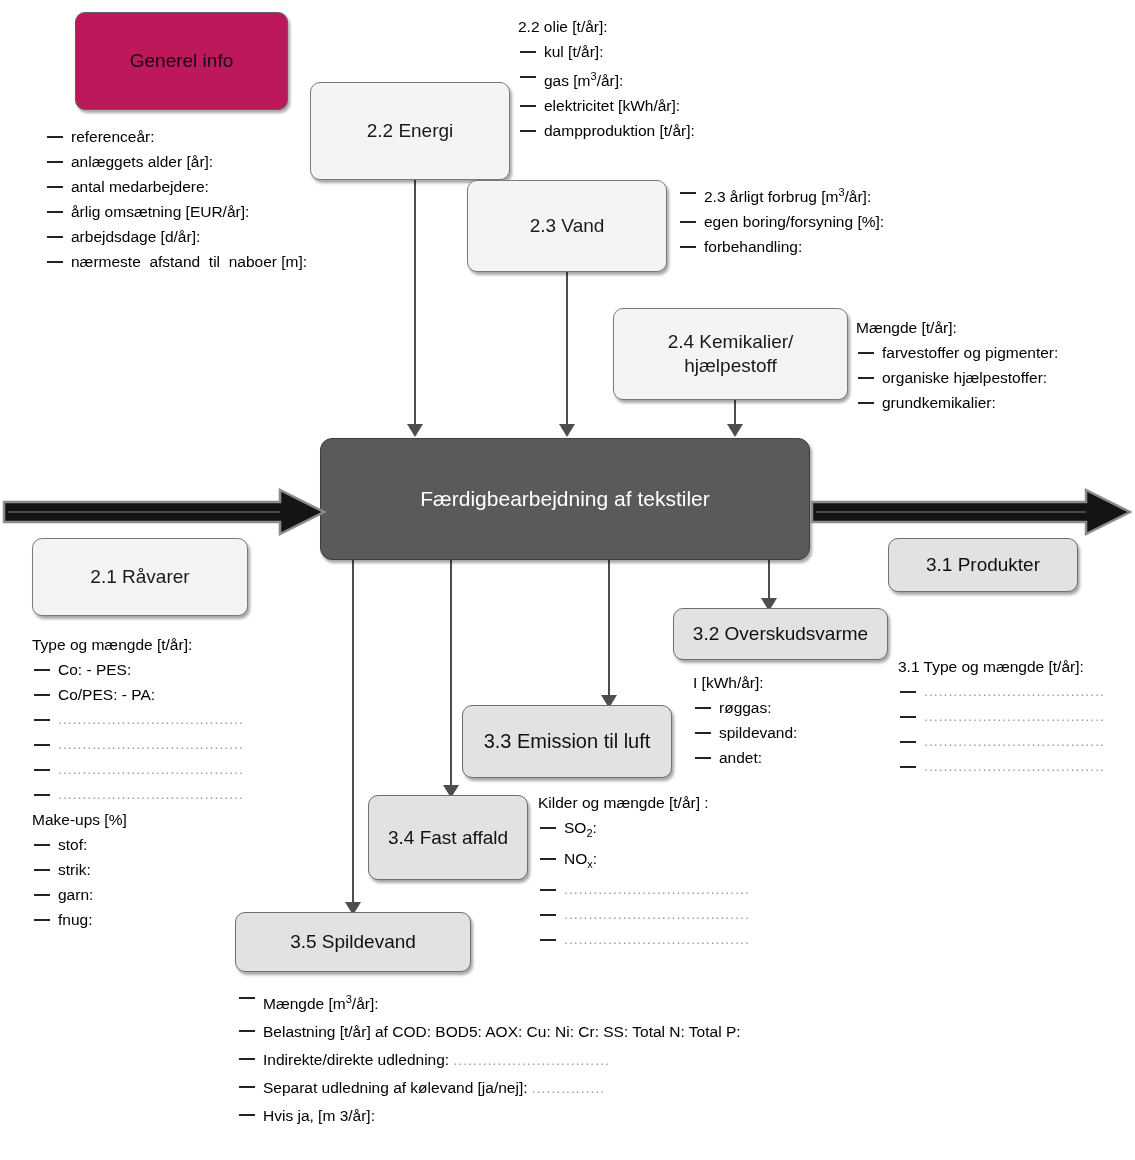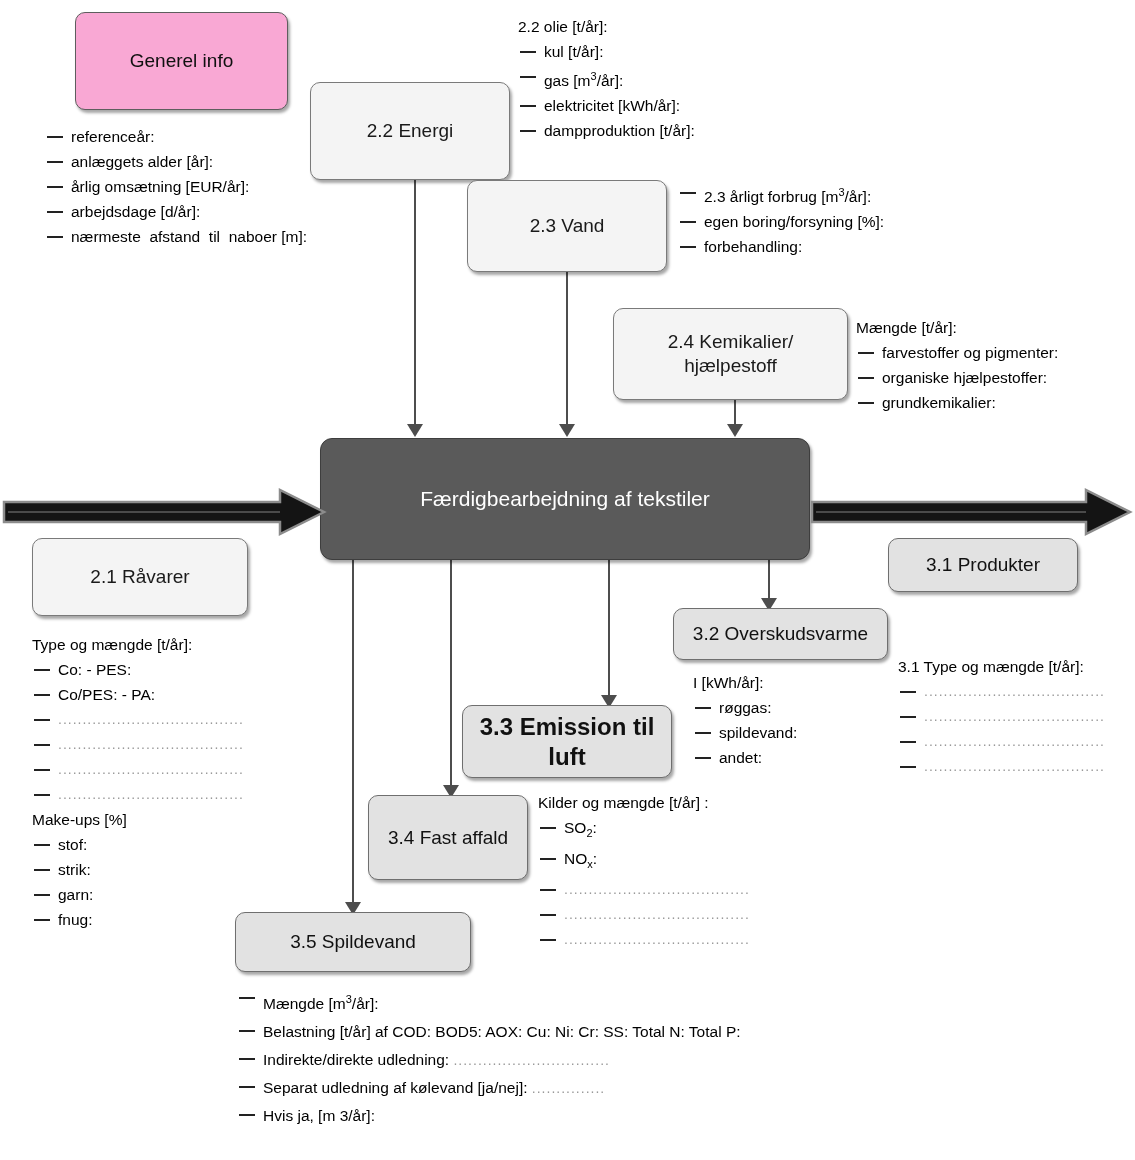--- a/index.html
+++ b/index.html
@@ -35,21 +35,21 @@
   .box-white {
     background: #f4f4f4;
     color: #1a1a1a;
   }
   .box-light {
     background: #e2e2e2;
     color: #111111;
     border-color: #6f6f6f;
   }
   .box-mid {
-    background: #f9a8d4;
+    background: #be185d;
     color: #101010;
     border-color: #5e5e5e;
   }
   .box-dark {
     background: #5a5a5a;
     color: #ffffff;
     border-color: #3e3e3e;
     border-radius: 12px;
   }
   .box .lbl { display: block; padding: 0 6px; }
@@ -170,36 +170,37 @@
   </div>
 
   <div class="box box-light" style="left:888px; top:538px; width:190px; height:54px; font-size:19px;">
     <span class="lbl">3.1 Produkter</span>
   </div>
 
   <div class="box box-light" style="left:673px; top:608px; width:215px; height:52px; font-size:19px;">
     <span class="lbl">3.2 Overskudsvarme</span>
   </div>
 
-  <div class="box box-light" style="left:462px; top:705px; width:210px; height:73px; font-size:24px;font-weight:bold;">
+  <div class="box box-light" style="left:462px; top:705px; width:210px; height:73px; font-size:20px;">
     <span class="lbl">3.3   Emission til luft</span>
   </div>
 
   <div class="box box-light" style="left:368px; top:795px; width:160px; height:85px; font-size:19px;">
     <span class="lbl">3.4 Fast affald</span>
   </div>
 
   <div class="box box-light" style="left:235px; top:912px; width:236px; height:60px; font-size:19px;">
     <span class="lbl">3.5 Spildevand</span>
   </div>
 
   <div class="txt" style="left:45px; top:124px;">
     <ul>
       <li>referenceår:</li>
       <li>anlæggets alder [år]:</li>
+      <li>antal medarbejdere:</li>
       <li>årlig omsætning [EUR/år]:</li>
       <li>arbejdsdage [d/år]:</li>
       <li style="white-space:normal; width:268px;">
         nærmeste&nbsp; afstand&nbsp; til&nbsp; naboer [m]:
       </li>
     </ul>
   </div>
 
   <div class="txt" style="left:518px; top:14px;">
     <ul>

